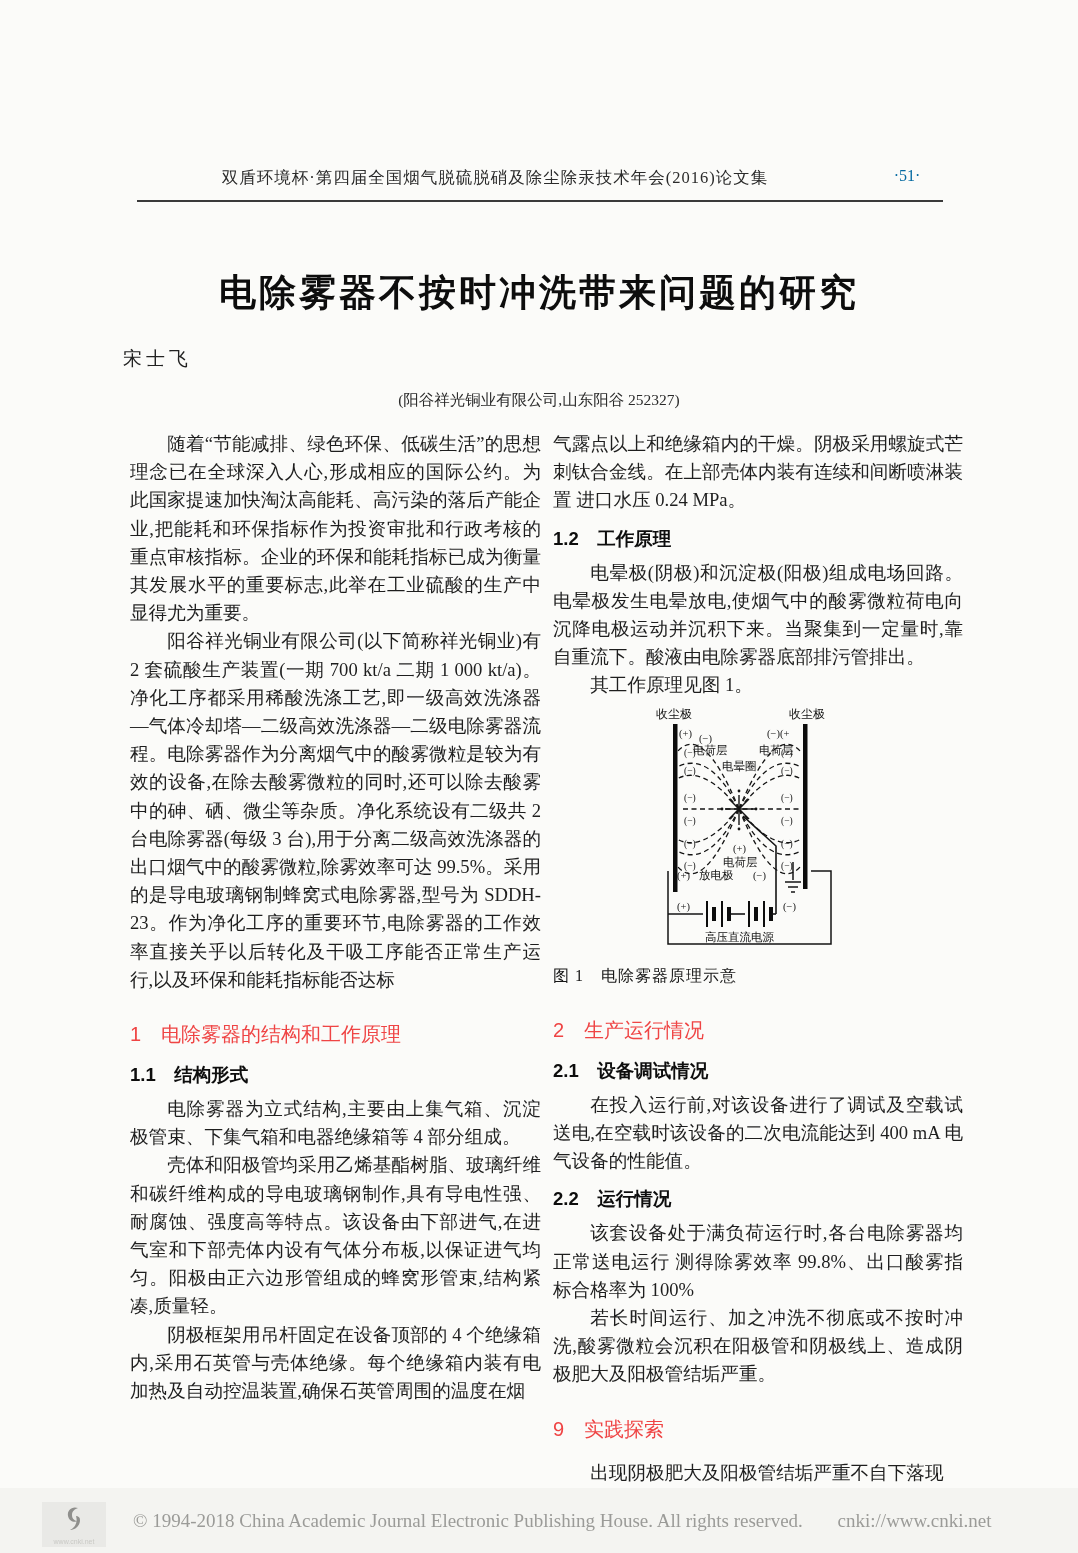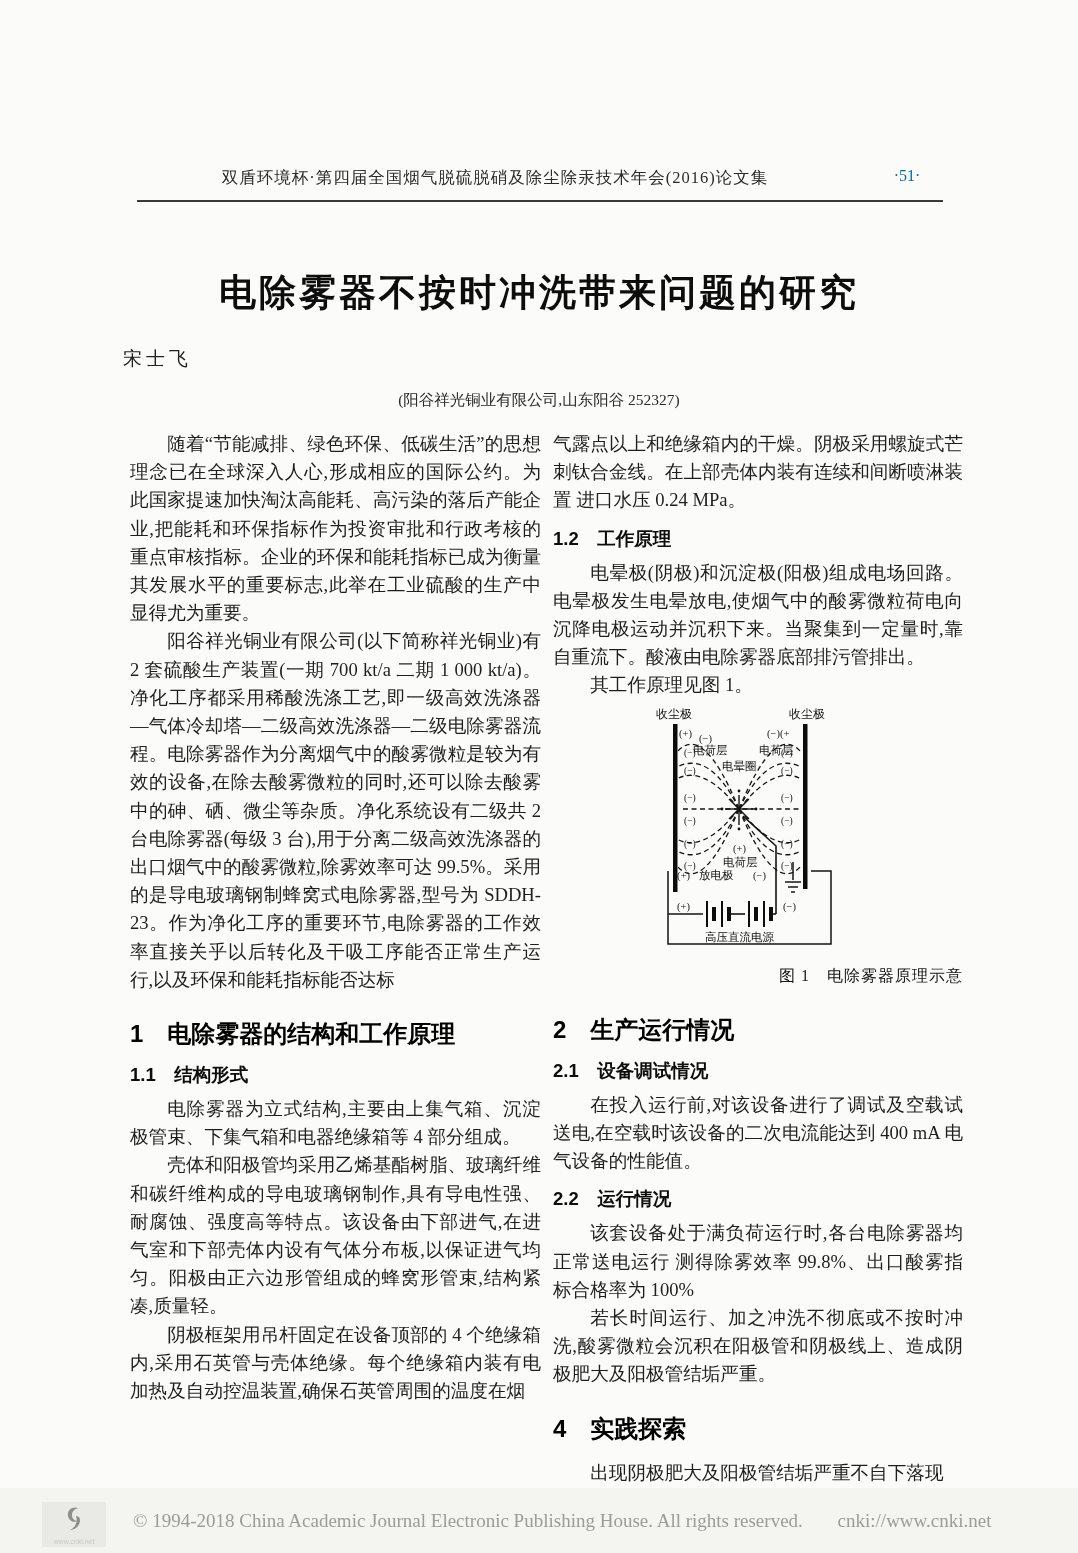--- a/index.html
+++ b/index.html
@@ -21,28 +21,28 @@
   .author{position:absolute;left:123px;top:346px;width:832px;text-align:left;
     font-size:19px;letter-spacing:4px;color:#222;}
   .affil{position:absolute;left:123px;top:390px;width:832px;text-align:center;
     font-size:15.5px;color:#2a2a2a;}
   
   .col{position:absolute;top:430px;font-size:18.6px;line-height:28.2px;text-align:justify;}
   .col-left{left:130px;width:411px;}
   .col-right{left:553px;width:410px;}
   .p{margin:0;text-indent:2em;}
   .p.noindent{text-indent:0;}
-  .h1{font-family:"Liberation Sans","DejaVu Sans",sans-serif;font-weight:bold;
-    font-size:24px;color:#000000;margin:28px 0 18px;text-indent:0;line-height:24px;}
+  .h1{font-family:"Liberation Sans","DejaVu Sans",sans-serif;font-weight:normal;
+    font-size:20px;color:#ef4444;margin:28px 0 18px;text-indent:0;line-height:24px;}
   .h2{font-family:"Liberation Sans","DejaVu Sans",sans-serif;font-weight:bold;
     font-size:18.5px;color:#0d0d0d;margin:13px 0 9px;text-indent:0;line-height:22px;}
   
   .figure-wrap{margin:4px 0 2px 90px;width:205px;}
   .figure-wrap svg{display:block;}
-  .fig-caption{margin:6px 0 2px;width:100%;text-align:right;font-size:16px;
+  .fig-caption{margin:6px 0 2px;width:100%;text-align:left;font-size:16px;
     letter-spacing:1px;color:#161616;}
   svg text{font-family:"Liberation Serif","DejaVu Serif",serif;fill:#141414;}
   .fline{stroke:#141414;fill:none;}
   .fdash{stroke:#141414;fill:none;stroke-dasharray:5 3.5;}
   
   .footer-band{position:absolute;left:0;top:1488px;width:1078px;height:65px;background:#f4f4f1;}
   .logo-box{position:absolute;left:42px;top:1502px;width:64px;height:45px;background:#e9e9e6;}
   .logo-url{position:absolute;left:0;bottom:2px;width:100%;text-align:center;
     font-size:7px;color:#c9c9c5;font-family:"Liberation Sans",sans-serif;}
   .footer-text{position:absolute;left:133px;top:1510px;width:860px;
@@ -176,21 +176,21 @@
       </svg>
     </div>
     <div class="fig-caption">图 1　电除雾器原理示意</div>
 
     <div class="h1">2　生产运行情况</div>
     <div class="h2">2.1　设备调试情况</div>
     <p class="p">在投入运行前,对该设备进行了调试及空载试送电,在空载时该设备的二次电流能达到 400 mA 电气设备的性能值。</p>
     <div class="h2">2.2　运行情况</div>
     <p class="p">该套设备处于满负荷运行时,各台电除雾器均正常送电运行 测得除雾效率 99.8%、出口酸雾指标合格率为 100%</p>
     <p class="p">若长时间运行、加之冲洗不彻底或不按时冲洗,酸雾微粒会沉积在阳极管和阴极线上、造成阴极肥大及阳极管结垢严重。</p>
-    <div class="h1">4　实践探索</div>
+    <div class="h1">9　实践探索</div>
     <p class="p">出现阴极肥大及阳极管结垢严重不自下落现</p>
   </div>
 
   <div class="footer-band"></div>
   <div class="logo-box">
     <svg width="64" height="34" viewBox="0 0 64 34">
       <path d="M36,6 C30,4 25,8 26,14 C27,19 32,21 36,19 C33,19 30,17 30,13 C30,9 33,7 36,6 Z" fill="#8f8f8c"></path>
       <path d="M34,14 C36,20 33,26 28,28 C33,28 38,24 38,18 C38,15 36,14 34,14 Z" fill="#8f8f8c"></path>
     </svg>
     <div class="logo-url">www.cnki.net</div>

